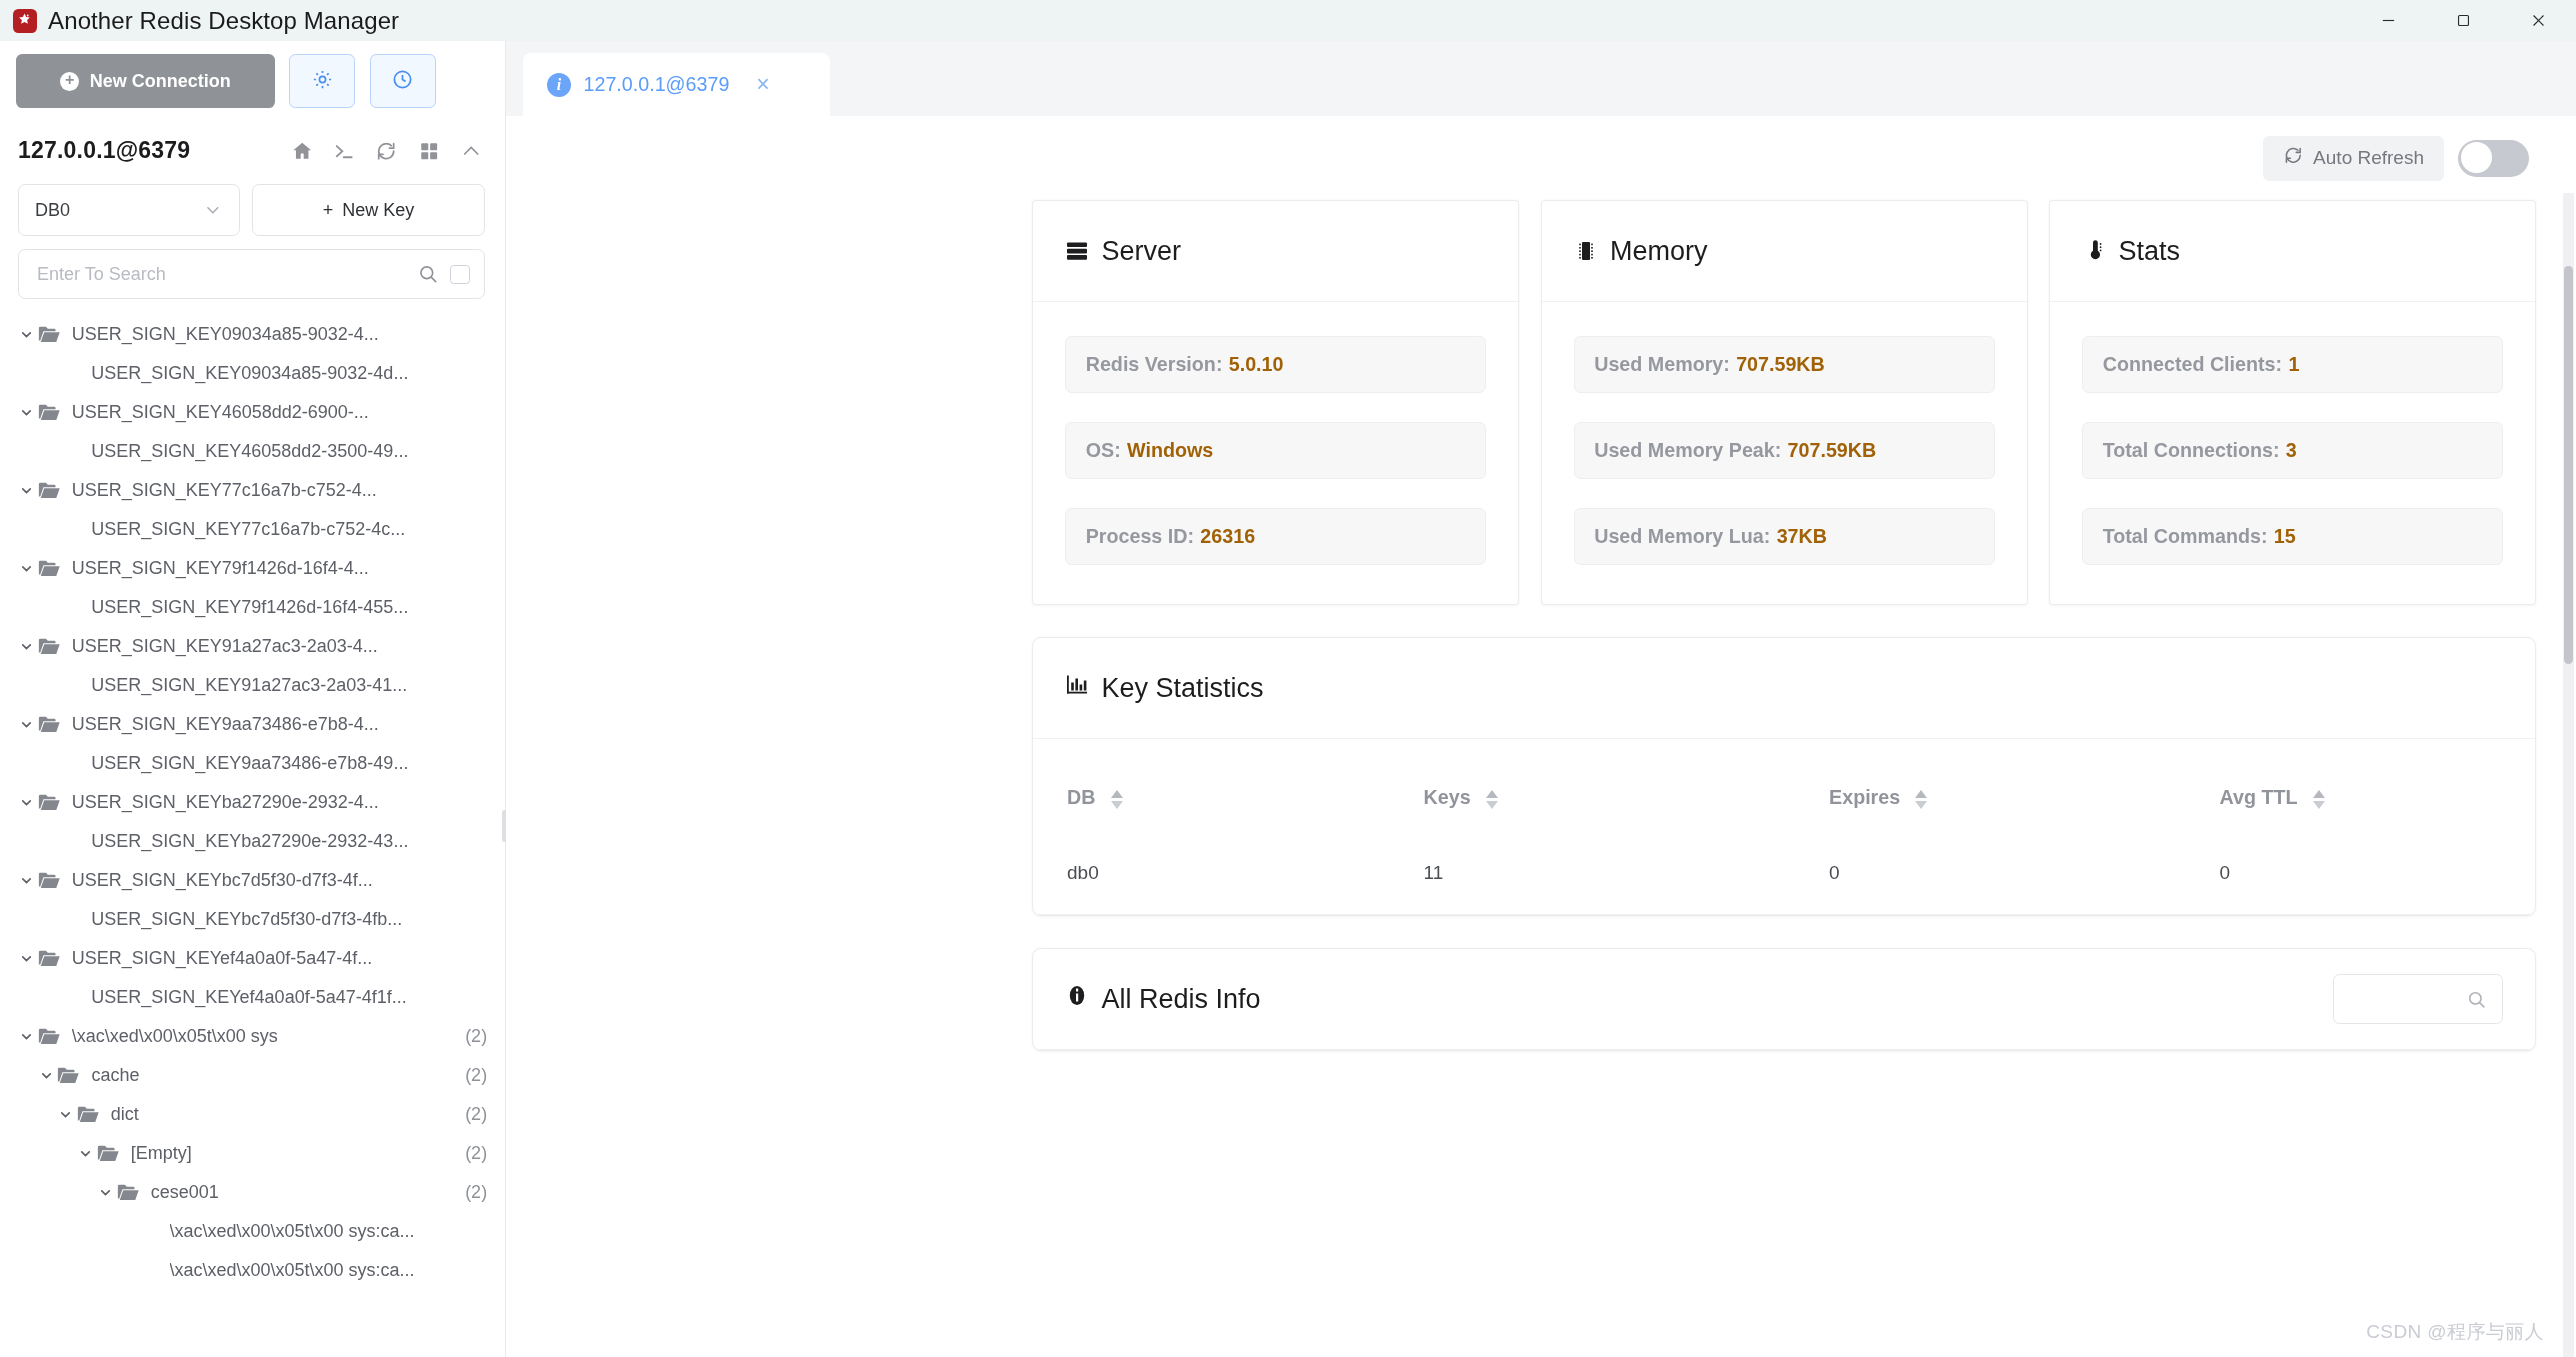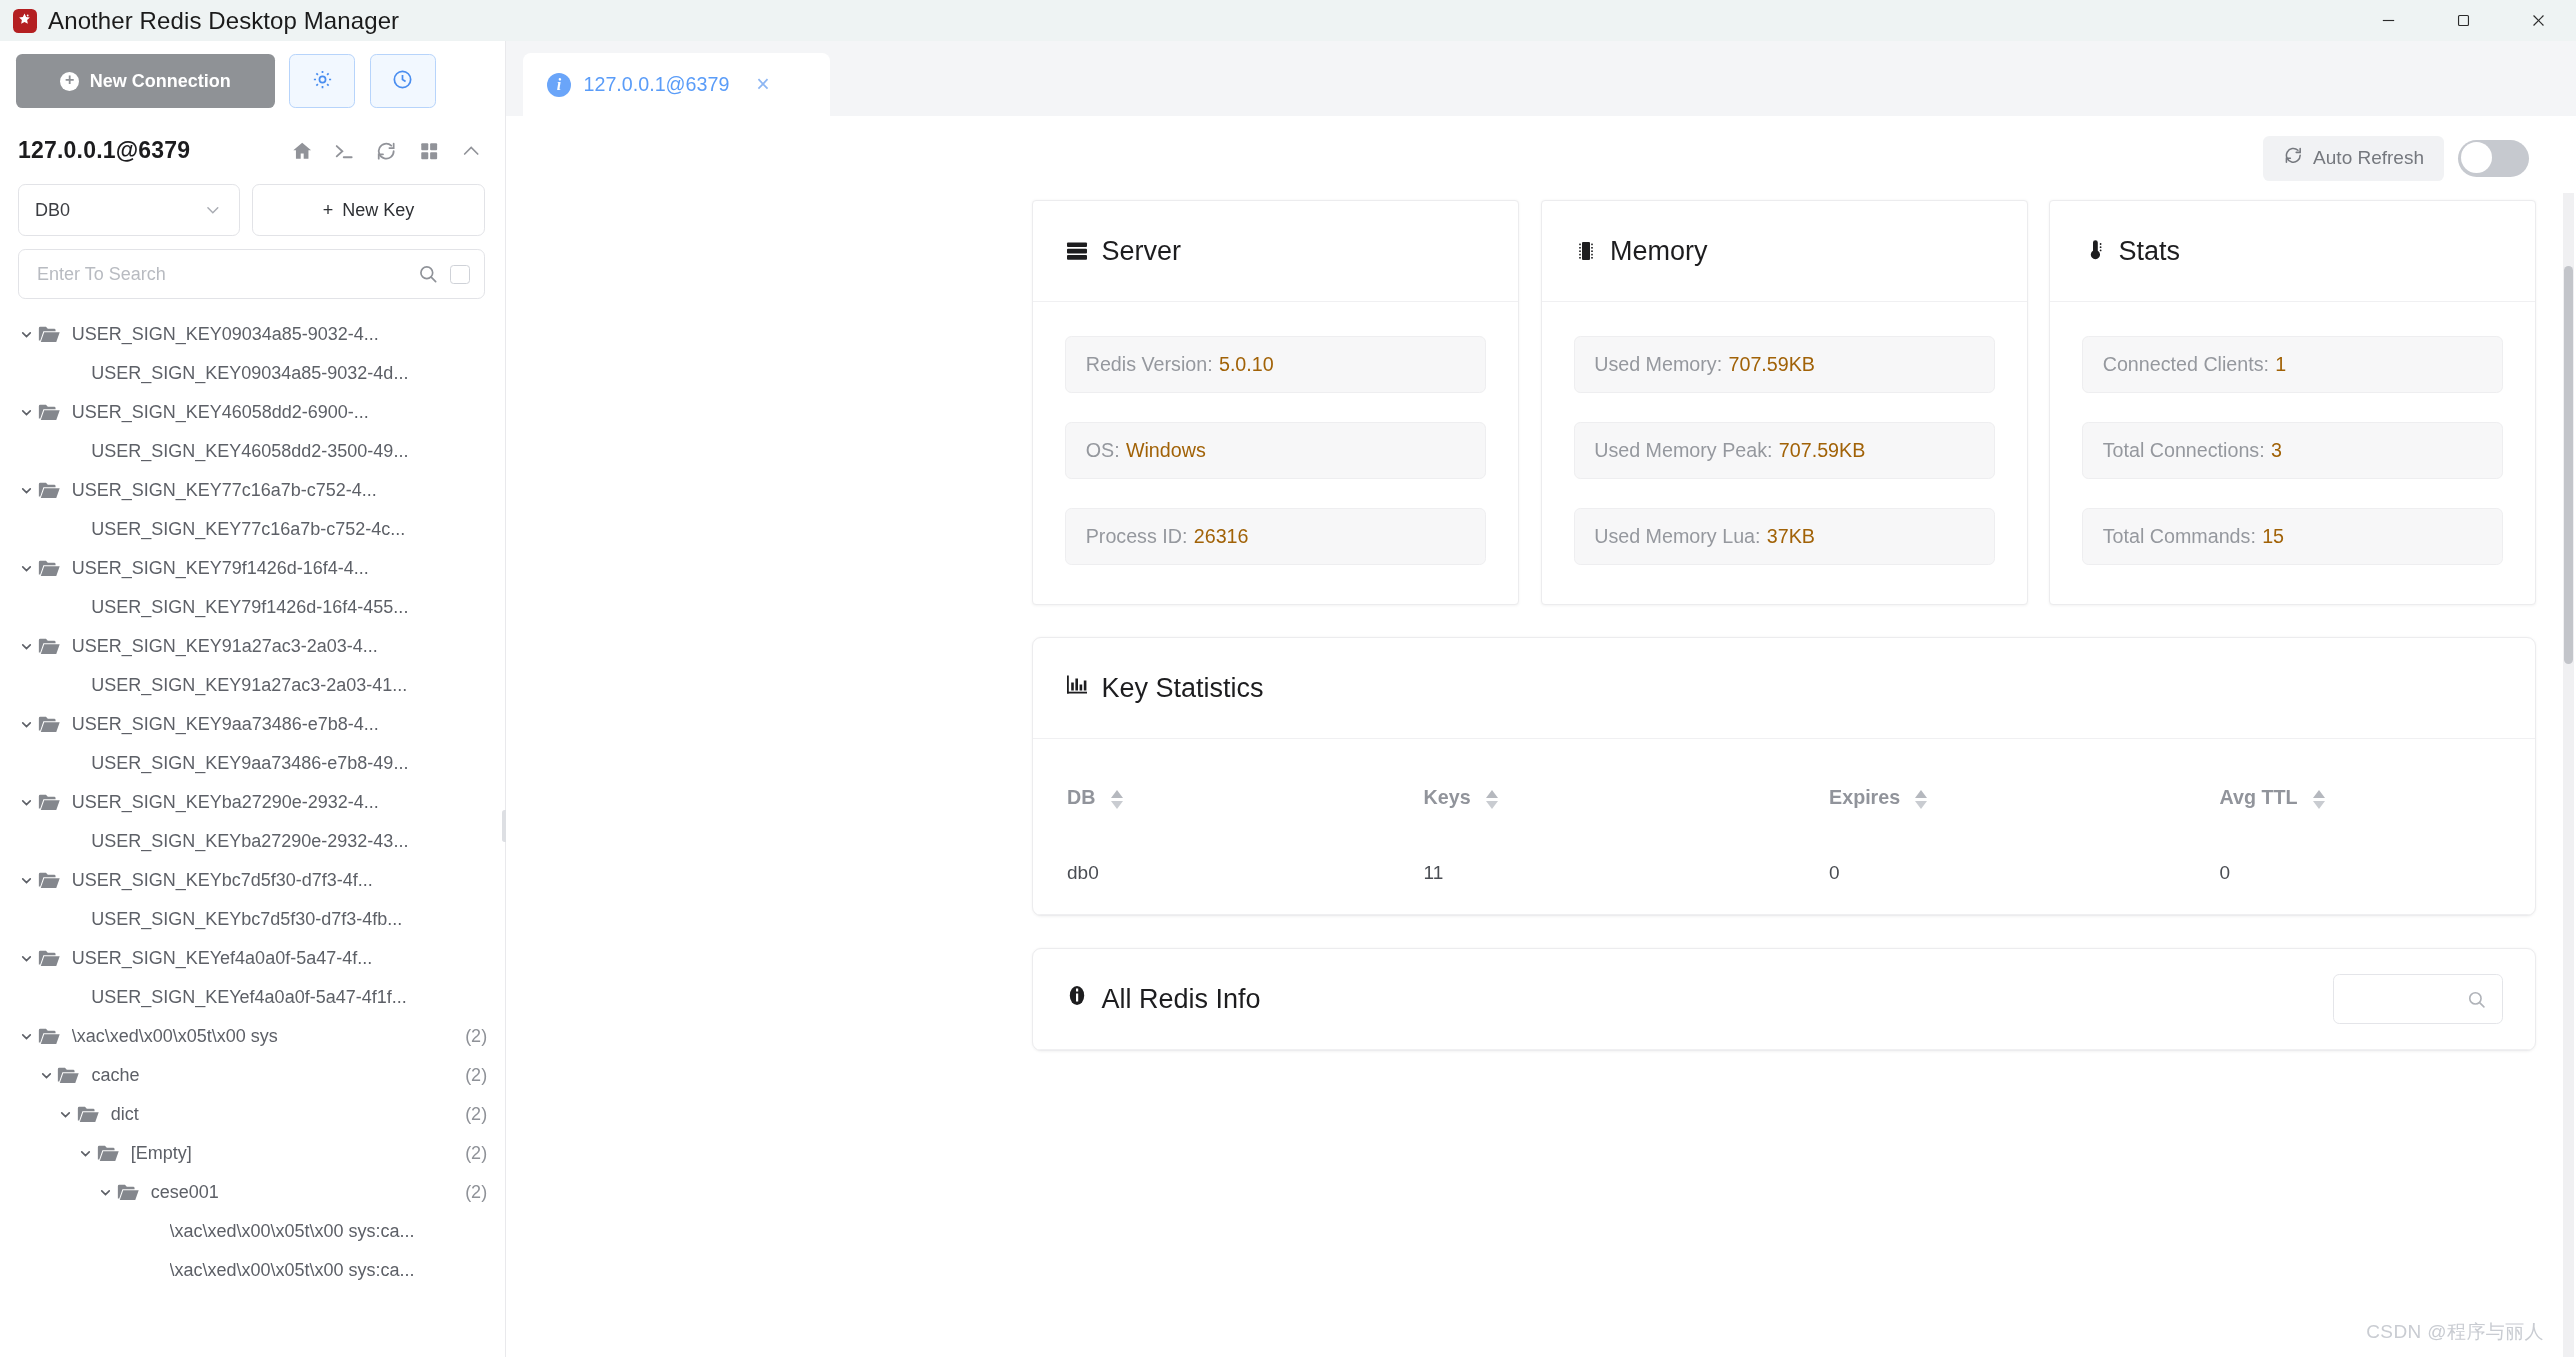--- a/index.html
+++ b/index.html
@@ -210,21 +210,21 @@
     border-radius: 4px; box-shadow: 0 0.9px 2.7px rgba(0,0,0,.05);
     overflow: hidden;
   }
   .card-head {
     height: 101px; display: flex; align-items: center;
     padding: 0 32px; gap: 12.5px; border-bottom: 0.9px solid #f0f0f2;
     font-size: 27px; color: #1d1d1f;
   }
   .card-head .chead-ico { display: flex; align-items: center; color: #1d1d1f; }
   .card-head svg { width: 24px; height: 26px; }
-  .card-body { padding: 34px 32px 39px 32px; }
+  .card-body { padding: 34px 32px 39px 32px; font-weight: bold; }
   .stat-row {
     height: 57px; background: #f7f7f8; border: 0.9px solid #eeeef0;
     border-radius: 6.3px; display: flex; align-items: center;
     padding: 0 19.7px; margin-bottom: 29px; font-size: 19.7px;
     color: #95989e;
   }
   .stat-row:last-child { margin-bottom: 0; }
   .stat-row .sval { color: #a16207; margin-left: 6.3px; }
 
   .panel {

